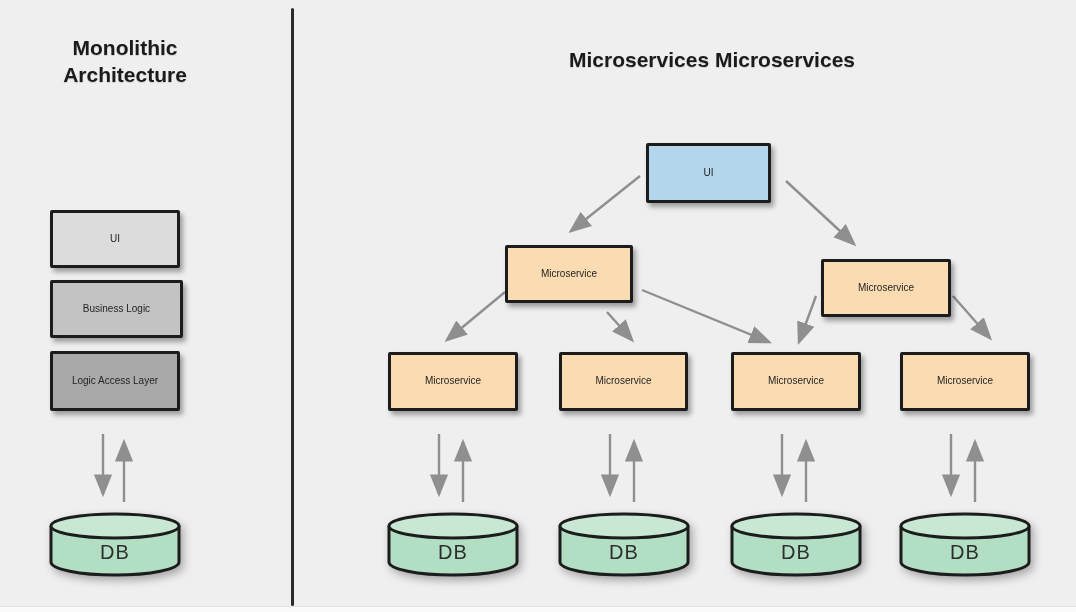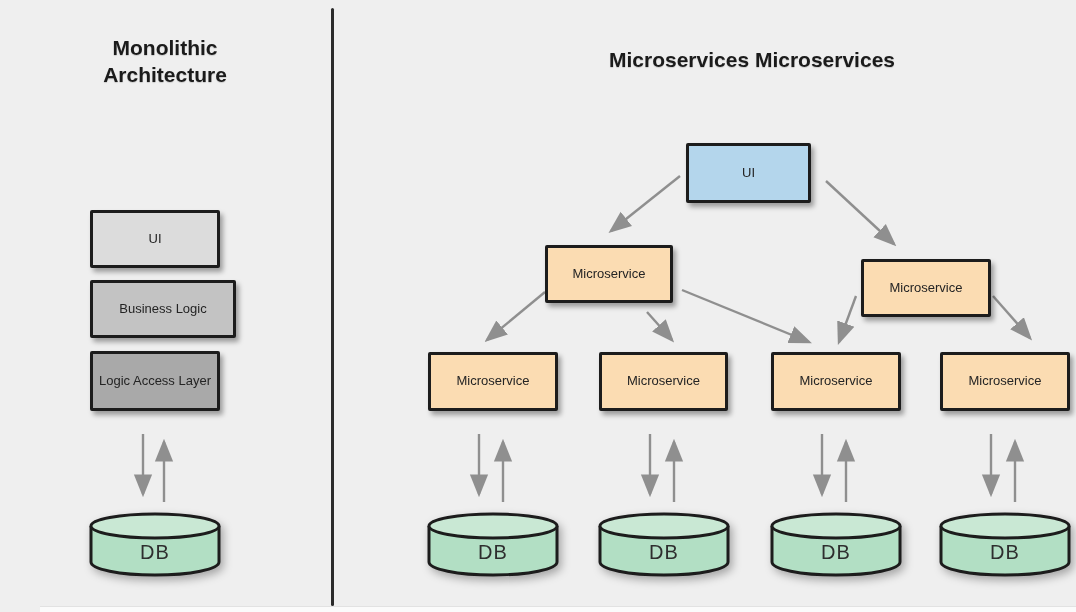--- a/index.html
+++ b/index.html
@@ -10,37 +10,37 @@
   }
   *{margin:0;padding:0;box-sizing:border-box;}
   html,body{width:1076px;height:612px;}
   body{
     font-family:"Liberation Sans", sans-serif;
     background:var(--bg);
     position:relative;
     overflow:hidden;
     color:var(--text);
   }
-  .stage{position:absolute;inset:0;margin-left:40px;}
+  .stage{position:absolute;inset:0;}
   .bottom-strip{position:absolute;left:0;right:0;bottom:0;height:6px;background:#fbfbfb;border-top:1px solid #e2e2e2;}
   .divider{position:absolute;left:291px;top:8px;width:3px;height:598px;background:var(--divider);border-radius:2px;}
   .panel-title{
     position:absolute;text-align:center;
     font-size:21px;font-weight:bold;line-height:1.3;
     color:#1b1b1b;text-shadow:0 1px 1px rgba(0,0,0,.15);
   }
   #mono-title{left:40px;top:34px;width:170px;}
   #micro-title{left:452px;top:46px;width:520px;}
   .node{
     position:absolute;
     border:3px solid var(--border);
     border-radius:2px;
     display:flex;align-items:center;justify-content:center;
     text-align:center;
-    font-size:13px;line-height:1.25;
+    font-size:10px;line-height:1.25;
     color:#242424;
     box-shadow:3px 4px 5px rgba(0,0,0,.35);
     padding:2px 6px;
   }
   .fill-mono-ui{background:var(--mono_ui);}
   .fill-mono-logic{background:var(--mono_logic);}
   .fill-mono-dal{background:var(--mono_dal);}
   .fill-micro-ui{background:var(--micro_ui);}
   .fill-ms{background:var(--ms);justify-content:center;}
   .cyl{position:absolute;filter:drop-shadow(3px 4px 4px rgba(0,0,0,.3));}
@@ -89,21 +89,21 @@
   </svg>
 
   <div class="divider"></div>
 
   <h2 class="panel-title" id="mono-title">Monolithic Architecture</h2>
 
   <div class="node fill-mono-ui" style="left:50px;top:210px;width:130px;height:58px;">
     <span>UI</span>
   </div>
 
-  <div class="node fill-mono-logic" style="left:50px;top:280px;width:146px;height:58px;align-items:center;">
+  <div class="node fill-mono-logic" style="left:50px;top:280px;width:133px;height:58px;align-items:center;">
     <span>Business Logic</span>
   </div>
 
   <div class="node fill-mono-dal" style="left:50px;top:351px;width:130px;height:60px;">
     <span>Logic Access Layer</span>
   </div>
 
   <div class="cyl" style="left:48px;top:511px;width:134px;height:68px;">
     <svg width="134" height="68" viewBox="0 0 134 68">
       <path class="body" d="M3 15 L3 51 A64 13 0 0 0 131 51 L131 15"></path>

